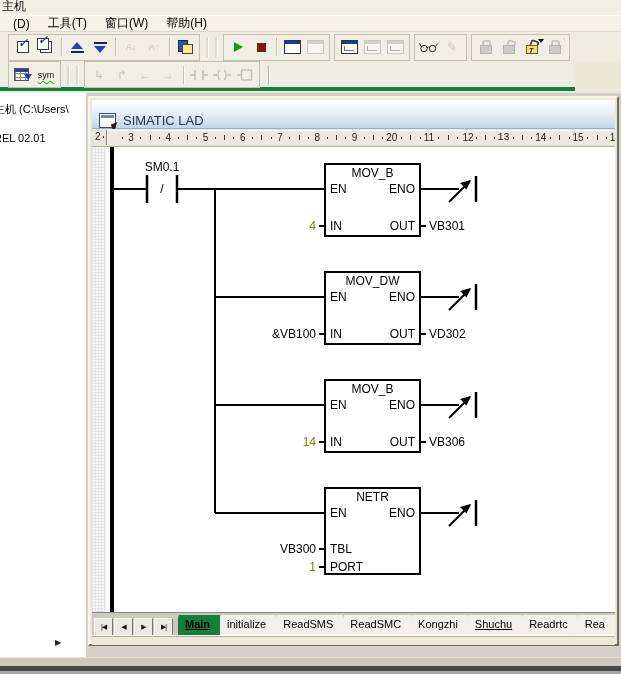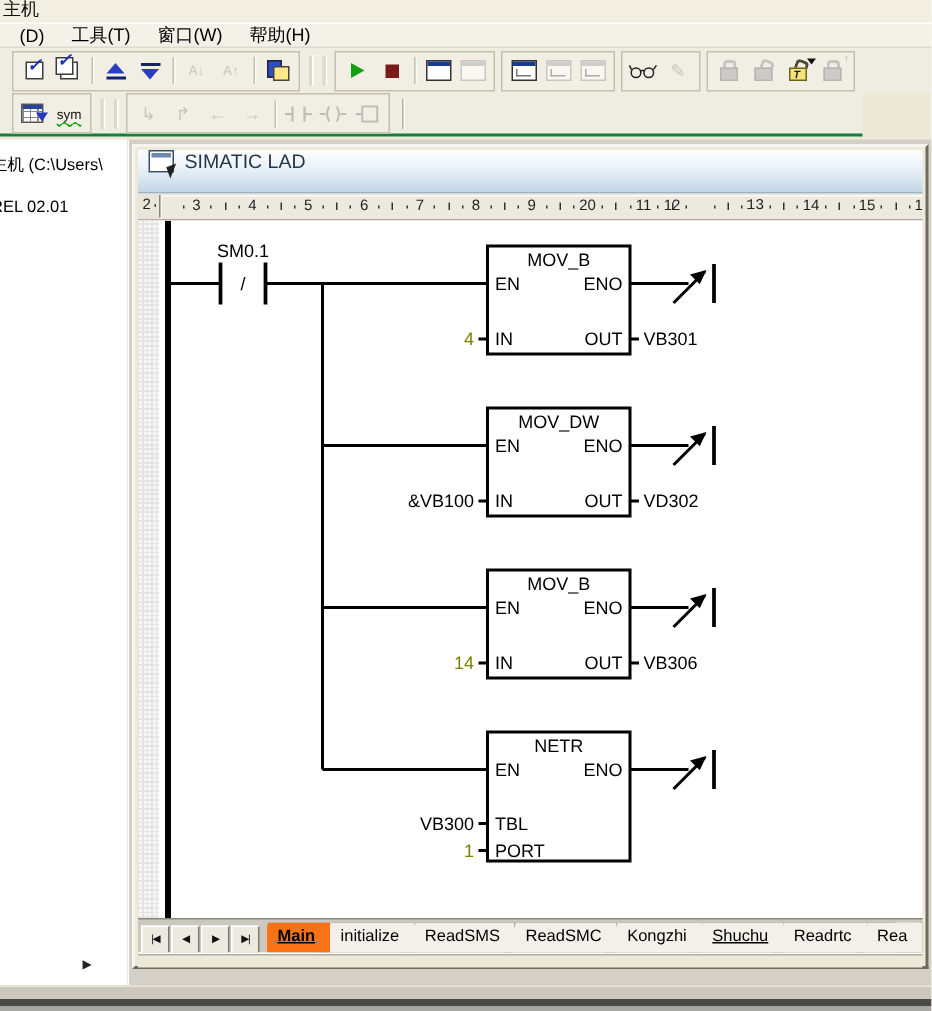--- a/index.html
+++ b/index.html
@@ -10,21 +10,21 @@
 
   
   #titlebar{left:0;top:0;width:621px;height:15px;background:#f2eee2;overflow:hidden;}
   #titlebar .cap{position:absolute;left:2px;top:-2px;font-size:12px;color:#111;white-space:nowrap;}
   #menubar{left:0;top:15px;width:621px;height:17px;background:#f4f1e9;
            border-top:1px solid #fff;border-bottom:1px solid #ddd9cc;
            display:flex;align-items:center;padding-left:4px;box-sizing:border-box;}
   .mi{font-size:12px;padding:0 9px;white-space:nowrap;}
 
   #toolbar1{left:0;top:32px;width:621px;height:30px;background:#efecE2;display:flex;align-items:center;padding-left:6px;box-sizing:border-box;}
-  #toolbar2{left:0;top:62px;width:575px;height:29px;background:#efece2;display:flex;align-items:center;padding-left:6px;box-sizing:border-box;border-bottom:2px solid #15803d;}
+  #toolbar2{left:0;top:62px;width:575px;height:29px;background:#efece2;display:flex;align-items:center;padding-left:6px;box-sizing:border-box;border-bottom:4px solid #15803d;}
   .band{display:inline-flex;align-items:center;height:25px;padding:0 3px;margin:0 2px;
         border:1px solid #c4bfb0;background:#f1eee4;gap:1px;}
   .tbi{width:22px;height:20px;display:inline-flex;align-items:center;justify-content:center;position:relative;}
   .tbi.dis{filter:grayscale(1);opacity:.55;}
   .sepv{width:1px;height:18px;background:#c4bfb0;box-shadow:1px 0 0 #fbf9f2;margin:0 3px;}
   .handle{width:7px;height:20px;margin:0 4px;
           border-left:2px solid #dcd8ca;border-right:2px solid #dcd8ca;
           box-shadow:inset 1px 0 0 #fff, 1px 0 0 #fff;}
   .sependl{width:1px;height:20px;background:#b6b2a4;box-shadow:1px 0 0 #fff;margin-left:6px;}
 
@@ -71,21 +71,21 @@
   #sidebar .l2{position:absolute;left:-6px;top:39px;font-size:11px;white-space:nowrap;}
   #sidebar .sarr{position:absolute;left:55px;top:545px;font-size:8px;color:#222;}
 
   #mdibg{left:85px;top:93px;width:536px;height:564px;background:#d4d0c8;border-left:1px solid #fff;box-sizing:border-box;}
 
   
   #editor{left:88px;top:96px;width:531px;height:550px;background:#ece9d8;box-sizing:border-box;
           border:2px solid;border-color:#f6f4ec #6f6b60 #6f6b60 #f6f4ec;}
   #ed-title{position:absolute;left:2px;top:2px;right:2px;height:28px;
             background:linear-gradient(180deg,#fefefe 0%,#e9f1f8 45%,#c2d6e8 100%);
-            border-bottom:1px solid #9ab0c6;display:flex;align-items:flex-start;padding-left:7px;gap:7px;
+            border-bottom:1px solid #9ab0c6;display:flex;align-items:flex-end;padding-left:7px;gap:7px;
             font-size:13px;color:#24364a;}
   .edic{position:relative;width:15px;height:13px;border:1px solid #33506e;background:#fff;}
   .edic::before{content:"";position:absolute;left:1px;top:1px;right:1px;height:3px;background:#6a8ab0;}
   .edic::after{content:"";position:absolute;right:-4px;bottom:-4px;width:0;height:0;
                border-top:8px solid #222;border-right:7px solid transparent;transform:rotate(-20deg);}
   #ed-ruler{position:absolute;left:2px;top:31px;right:2px;height:17px;background:#e8e5da;
             border-bottom:1px solid #b2aea0;font-size:10px;color:#222;}
   #ed-ruler .lead{position:absolute;left:3px;top:2px;}
   #ed-ruler .leaddot{position:absolute;left:11px;top:7px;width:1px;height:2px;background:#444;}
   #rfield{position:absolute;left:14px;top:1px;right:0;bottom:1px;overflow:hidden;
@@ -104,21 +104,21 @@
   
   #ed-tabs{position:absolute;left:2px;top:514px;right:2px;height:23px;background:#ccc8bf;
            border-top:1px solid #8a8678;display:flex;align-items:flex-start;padding:2px 0 0 2px;box-sizing:border-box;}
   .navb{width:17px;height:17px;background:#ece9e0;border:1px solid;border-color:#fff #7a766a #7a766a #fff;
         font-size:7px;display:inline-flex;align-items:center;justify-content:center;color:#111;margin-right:1px;letter-spacing:-1px;}
   #tabswrap{display:flex;margin-left:4px;overflow:hidden;flex:1;height:21px;}
   .tab{position:relative;height:20px;padding:3px 10px 0 15px;margin-left:-8px;font-size:11px;white-space:nowrap;
        background:#f2f0e9;box-sizing:border-box;
        clip-path:polygon(9px 0,100% 0,100% 100%,0 100%);
        filter:drop-shadow(0 -1px 0 #555) drop-shadow(-0.6px 0 0 #555) drop-shadow(0.6px 0 0 #555);}
-  .tab.active{background:#f97316;font-weight:bold;z-index:3;text-decoration:underline;}
+  .tab.active{background:#15803d;font-weight:bold;z-index:3;text-decoration:underline;}
   #tabscroll{position:absolute;right:1px;top:2px;width:14px;height:18px;background:#ece9e0;
              border:1px solid;border-color:#fff #7a766a #7a766a #fff;font-size:7px;
              display:flex;align-items:center;justify-content:center;}
   #ed-bottom{position:absolute;left:2px;top:537px;right:2px;height:9px;background:#ece9d8;
              border-top:1px solid #fff;box-shadow:inset 0 1px 0 #b0aca0;}
 
   
   #statusbar{left:0;top:657px;width:621px;height:9px;background:#ccc8be;border-top:1px solid #e8e5da;box-sizing:border-box;}
   #darkbar{left:0;top:666px;width:621px;height:5px;background:#4a4a46;}
   #litebar{left:0;top:671px;width:621px;height:3px;background:#a8a8a4;}
@@ -316,21 +316,21 @@
         <span class="rtick tall" style="left: 266.1px;"></span>
         <span class="rtick dot" style="left: 275.4px;"></span>
         <span class="rnum" style="left: 284.75px;">20</span>
         <span class="rtick dot" style="left: 294.05px;"></span>
         <span class="rtick tall" style="left: 303.35px;"></span>
         <span class="rtick dot" style="left: 312.65px;"></span>
         <span class="rnum" style="left: 322px;">11</span>
         <span class="rtick dot" style="left: 331.3px;"></span>
         <span class="rtick tall" style="left: 340.6px;"></span>
         <span class="rtick dot" style="left: 349.9px;"></span>
-        <span class="rnum" style="left: 341px;">12</span>
+        <span class="rnum" style="left: 361px;">12</span>
         <span class="rtick dot" style="left: 368.55px;"></span>
         <span class="rtick tall" style="left: 377.85px;"></span>
         <span class="rtick dot" style="left: 387.15px;"></span>
         <span class="rnum" style="left: 396.5px; font-family: Liberation Mono, monospace;">13</span>
         <span class="rtick dot" style="left: 405.8px;"></span>
         <span class="rtick tall" style="left: 415.1px;"></span>
         <span class="rtick dot" style="left: 424.4px;"></span>
         <span class="rnum" style="left: 433.75px;">14</span>
         <span class="rtick dot" style="left: 443.05px;"></span>
         <span class="rtick tall" style="left: 452.35px;"></span>

